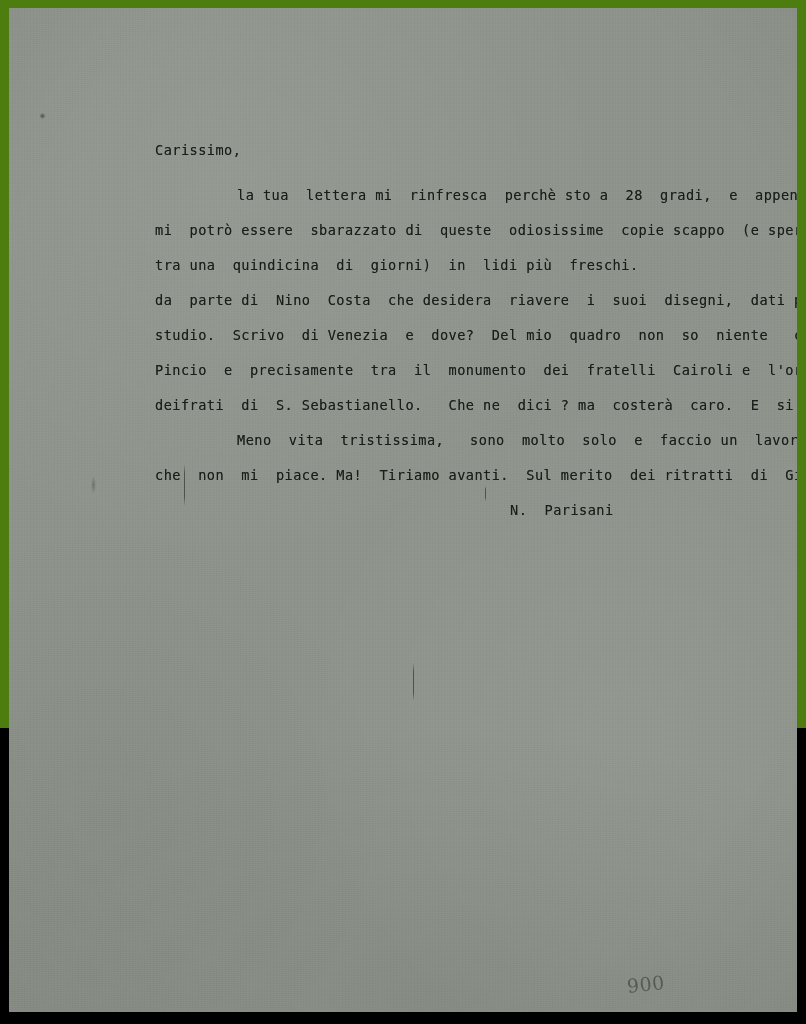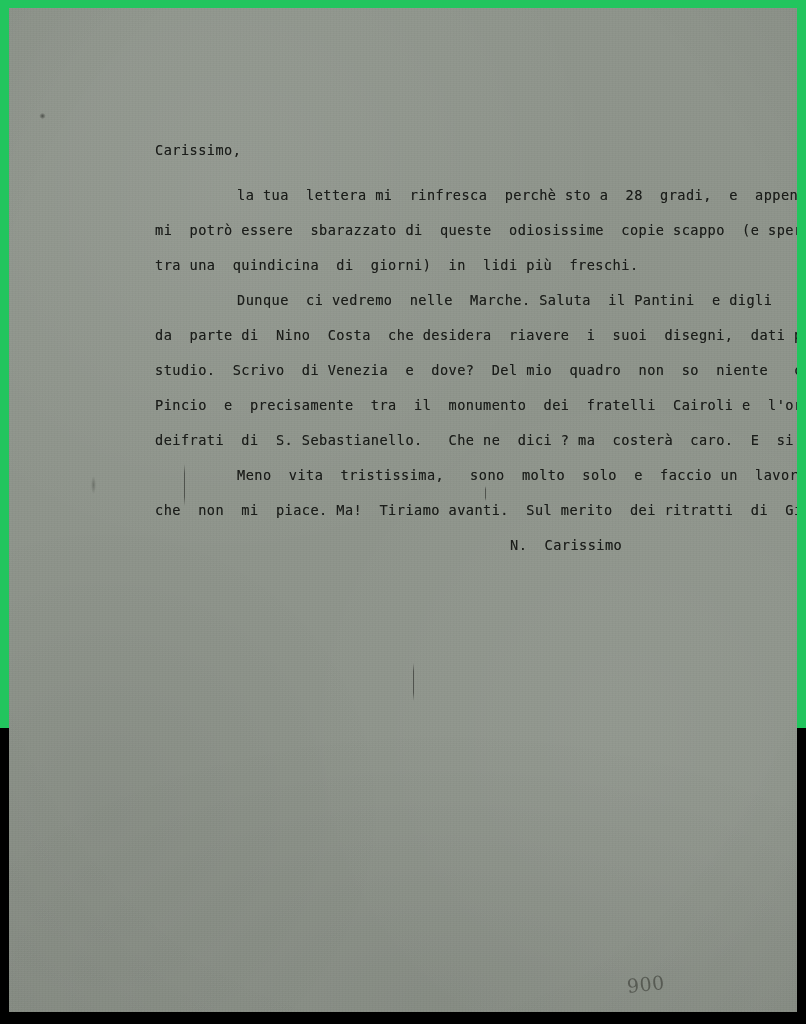--- a/index.html
+++ b/index.html
@@ -13,21 +13,21 @@
     height: 1024px;
     overflow: hidden;
     font-family: "DejaVu Sans Mono", monospace;
   }
 
   
   #scan {
     position: relative;
     width: 806px;
     height: 728px;
-    background: #22c55e;
+    background: #4d7c0f;
     box-sizing: border-box;
   }
 
   
   #paper {
     position: absolute;
     left: 9px;
     top: 8px;
     width: 788px;
     height: 1004px;
@@ -167,30 +167,29 @@
 
     <div id="letter">
 
       <div class="tline">Carissimo,</div>
       <div class="pgap-sm"></div>
 
       <div class="tline indent">la tua  lettera mi  rinfresca  perchè sto a  28  gradi,  e  appena</div>
       <div class="tline">mi  potrò essere  sbarazzato di  queste  odiosissime  copie scappo  (e spero</div>
       <div class="tline">tra una  quindicina  di  giorni)  in  lidi più  freschi.</div>
 
-      <div class="tline indent">Dunque  ci vedremo  nelle  Marche. Saluta  il Pantini  e digli</div>
       <div class="tline">da  parte di  Nino  Costa  che desidera  riavere  i  suoi  disegni,  dati per  lo</div>
       <div class="tline">studio.  Scrivo  di Venezia  e  dove?  Del mio  quadro  non  so  niente   credo</div>
 
       <div class="tline">Pincio  e  precisamente  tra  il  monumento  dei  fratelli  Cairoli e  l'orto</div>
       <div class="tline">deifrati  di  S. Sebastianello.   Che ne  dici ? ma  costerà  caro.  E  si deve</div>
 
       <div class="tline indent">Meno  vita  tristissima,   sono  molto  solo  e  faccio un  lavoro</div>
       <div class="tline">che  non  mi  piace. Ma!  Tiriamo avanti.  Sul merito  dei ritratti  di  Gioia</div>
 
-      <div class="tline sig">N.  Carissimo</div>
+      <div class="tline sig">N.  Parisani</div>
 
     </div>
 
     <div class="pencil-num">900</div>
 
   </div>
 </div>
 
 </body></html>

